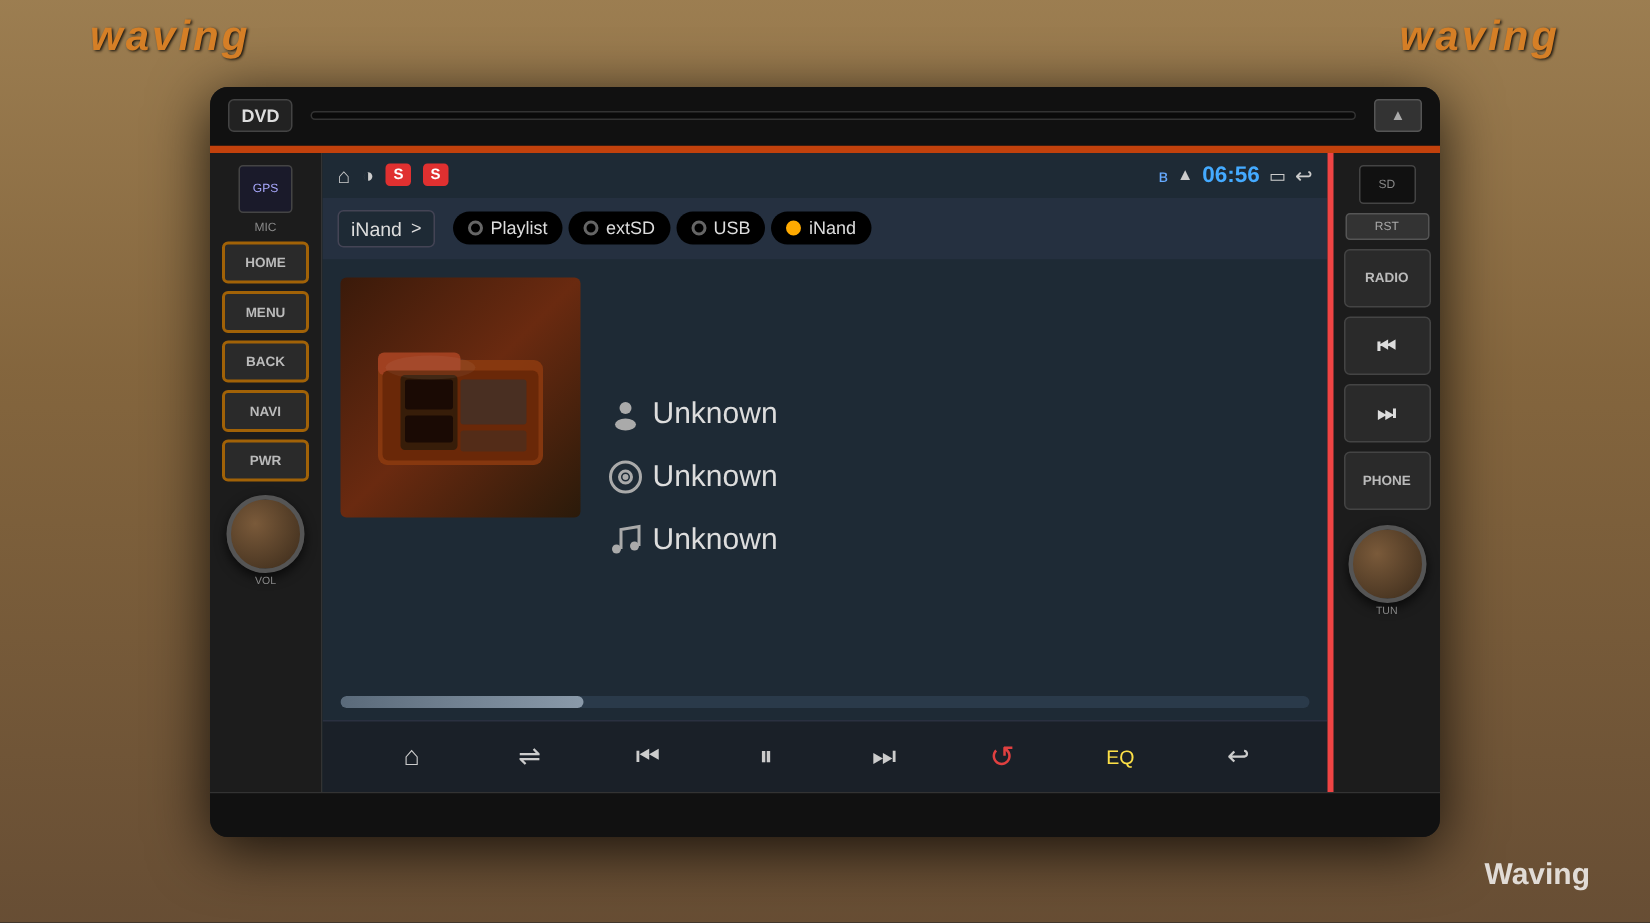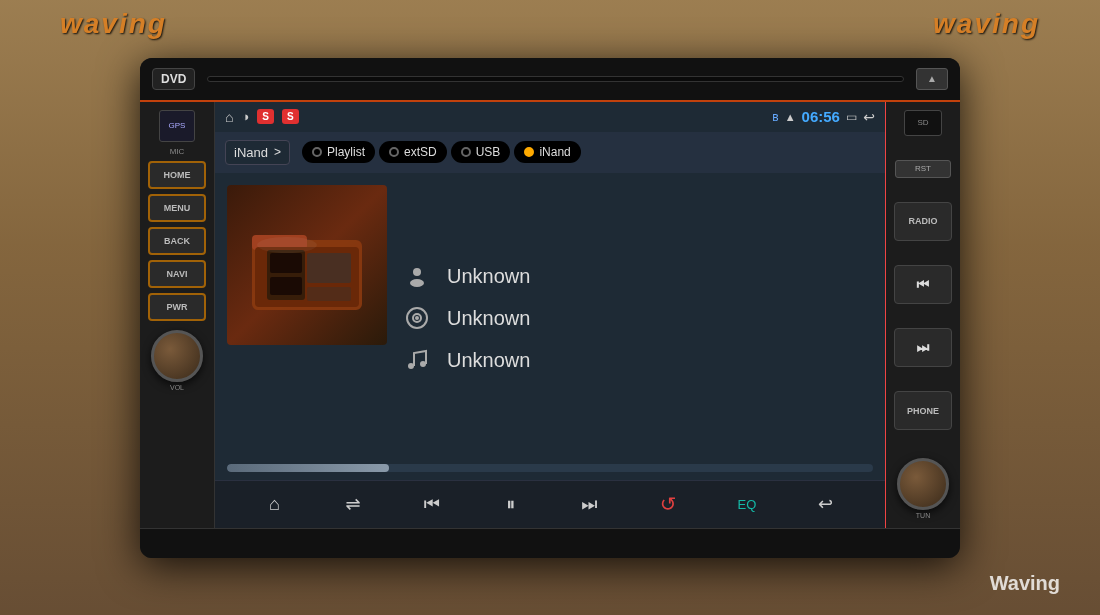--- a/index.html
+++ b/index.html
@@ -67,21 +67,21 @@
     }
 
     
     .device-top {
       display: flex;
       align-items: center;
       height: 44px;
       background: #111;
       border-radius: 12px 12px 0 0;
       padding: 0 12px;
-      border-bottom: 2px solid #c2410c;
+      border-bottom: 5px solid #c2410c;
     }
 
     .dvd-label {
       background: #222;
       border: 1px solid #444;
       border-radius: 4px;
       padding: 3px 8px;
       color: #ddd;
       font-size: 12px;
       font-weight: bold;
@@ -119,22 +119,21 @@
       width: 75px;
       background: #1c1c1c;
       display: flex;
       flex-direction: column;
       align-items: center;
       padding: 8px 4px;
       gap: 6px;
     }
 
     .side-panel.right {
-      border-left: 1px solid #ef4444;
-      justify-content: space-between;
+      border-left: 4px solid #ef4444;
     }
     .side-panel.left {
       border-right: 1px solid #333;
     }
 
     .side-btn {
       width: 58px;
       height: 28px;
       background: #2a2a2a;
       border: 2px solid #a16207;
@@ -383,21 +382,21 @@
       flex: 1;
       display: flex;
       flex-direction: column;
       justify-content: center;
       gap: 14px;
     }
 
     .info-row {
       display: flex;
       align-items: center;
-      gap: 16px;
+      gap: 4px;
     }
 
     .info-icon {
       width: 28px;
       height: 28px;
       display: flex;
       align-items: center;
       justify-content: center;
       color: #aaa;
       font-size: 18px;
@@ -626,21 +625,21 @@
           </div>
         </div>
 
         <div class="bottom-controls">
           <div class="ctrl-btn">⌂</div>
           <div class="ctrl-btn">⇌</div>
           <div class="ctrl-btn">⏮</div>
           <div class="ctrl-btn">⏸</div>
           <div class="ctrl-btn">⏭</div>
           <div class="ctrl-btn repeat-icon">↺</div>
-          <div class="ctrl-btn" style="font-size:13px; color:#14b8a6;">EQ</div>
+          <div class="ctrl-btn" style="font-size:13px; color:#fde047;">EQ</div>
           <div class="ctrl-btn">↩</div>
         </div>
 
       </div>
     </div>
 
     <div class="side-panel right">
       <div class="sd-slot">SD</div>
       <div class="rst-btn">RST</div>
       <div class="right-btn">RADIO</div>

